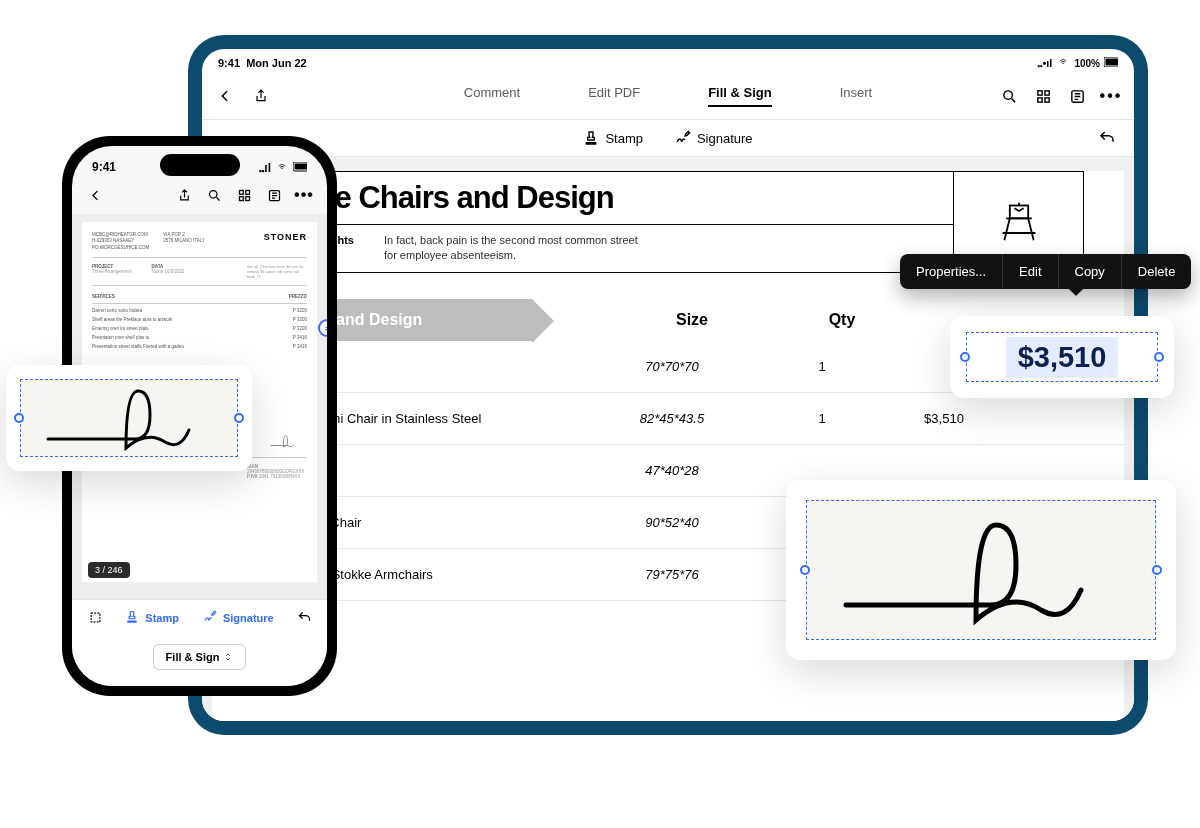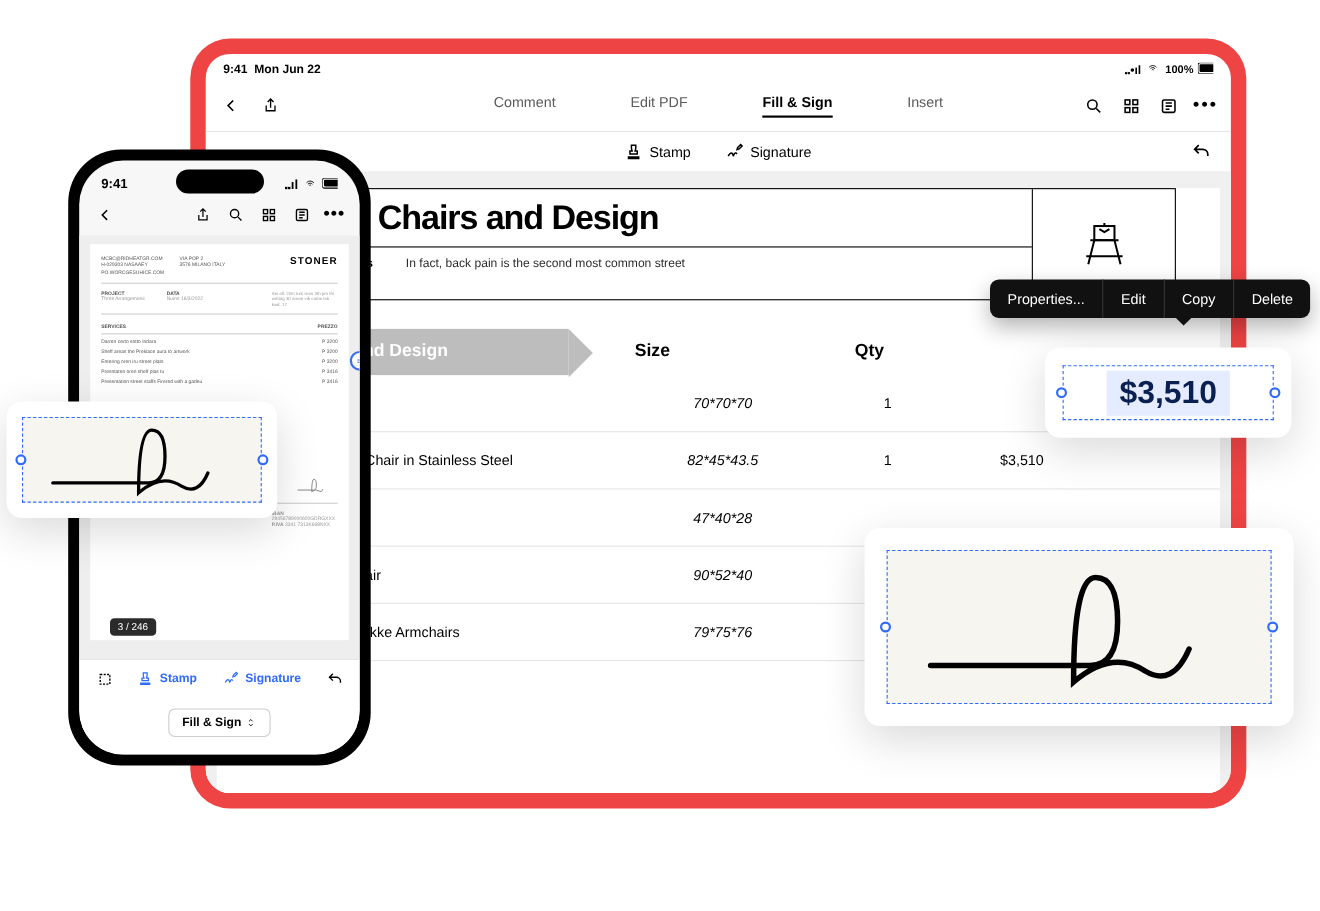--- a/index.html
+++ b/index.html
@@ -8,25 +8,25 @@
     background: #fff;
     width: 1200px;
     height: 828px;
     position: relative;
     overflow: hidden;
   }
 
   
   .tablet {
     position: absolute;
-    left: 173px;
+    left: 188px;
     top: 35px;
     width: 960px;
     height: 700px;
-    background: #ef4444;
+    background: #0c4a6e;
     border-radius: 36px;
     padding: 14px;
   }
   .tablet-screen {
     width: 100%;
     height: 100%;
     background: #fff;
     border-radius: 22px;
     overflow: hidden;
     display: flex;
@@ -67,21 +67,21 @@
     display: flex;
     justify-content: center;
     gap: 32px;
     border-top: 1px solid #e5e5e5;
     border-bottom: 1px solid #e5e5e5;
     padding: 10px 0;
     font-size: 13px;
     font-weight: 500;
     position: relative;
   }
-  .secbtn { display: flex; gap: 6px; align-items:center; }
+  .secbtn { display: flex; gap: 6px; align-items:flex-end; }
   .undo-in-secbar { position: absolute; right: 18px; top: 50%; transform: translateY(-50%); }
 
   .tablet-content { flex: 1; position: relative; background:#f0f0f0; overflow:hidden; }
   .doc-page {
     position: absolute;
     left: 10px; top: 14px; right: 10px;
     background:#fff;
     height: 100%;
   }
   .doc-header {
@@ -122,21 +122,21 @@
     width: 320px;
     position: relative;
   }
   .arrow-ribbon::after{
     content:"";
     position:absolute; right:-22px; top:0;
     border-left: 22px solid #bdbdbd;
     border-top: 22px solid transparent;
     border-bottom: 22px solid transparent;
   }
-  .th-cell { text-align:left; color:#000; }
+  .th-cell { text-align:center; color:#000; }
   .th-size { width: 200px; margin-left: 60px; }
   .th-qty  { width: 100px; }
   .th-total{ width: 144px; }
 
   .doc-row {
     display:flex; align-items:center;
     border-bottom: 1px solid #e5e5e5;
     padding: 18px 0 18px 20px;
     font-size: 13px;
   }
@@ -196,21 +196,21 @@
   }
   .phone-topbar .right { display:flex; gap:12px; }
   .phone-doc { flex:1; background:#eee; padding: 8px 10px; position:relative; overflow:hidden; }
   .phone-paper { background:#fff; width:100%; height: 360px; padding: 10px 10px; font-size:4.5px; color:#555; position:relative; }
   .phone-brand { position:absolute; right:10px; top:10px; font-weight:900; font-size: 9px; letter-spacing:1px; color:#000; }
   .phone-divider { border-top:1px solid #ccc; margin: 6px 0; }
   .phone-row { display:flex; justify-content:space-between; padding: 2px 0; }
   .page-indicator {
     position:absolute; left: 6px; bottom: 4px;
     background:#2b2b2b; color:#fff;
-    font-size:9px; padding:3px 7px; border-radius:4px;margin-left:12px;
+    font-size:9px; padding:3px 7px; border-radius:4px;
   }
   .phone-secondbar {
     background:#fff;
     display:flex; align-items:center; justify-content:center;
     gap: 24px; padding: 10px 0; font-size:11px; font-weight:600;
     border-top:1px solid #e5e5e5;
     position:relative;
   }
   .phone-crop { position:absolute; left:14px; }
   .phone-undo { position:absolute; right:14px; }
@@ -393,20 +393,21 @@
         <div class="doc-header">
           <div class="doc-title-box">
             <div class="doc-title-row">Office Chairs and Design</div>
             <div class="doc-meta-row">
               <div class="doc-meta-left">
                 <div>Graeme Knights</div>
                 <div>April 24</div>
               </div>
               <div class="doc-meta-right">
                 <div>In fact, back pain is the second most common street</div>
+                <div>for employee absenteeism.</div>
               </div>
             </div>
           </div>
           <div class="doc-logo-box">
             <svg width="44" height="44" viewBox="0 0 48 48" fill="none" stroke="black" stroke-width="2">
               <rect x="14" y="6" width="20" height="14"></rect>
               <path d="M19 9l5 3 5-3M24 6v-3"></path>
               <path d="M10 20h28M14 20l-6 24M34 20l6 24M6 36h36"></path>
             </svg>
           </div>

